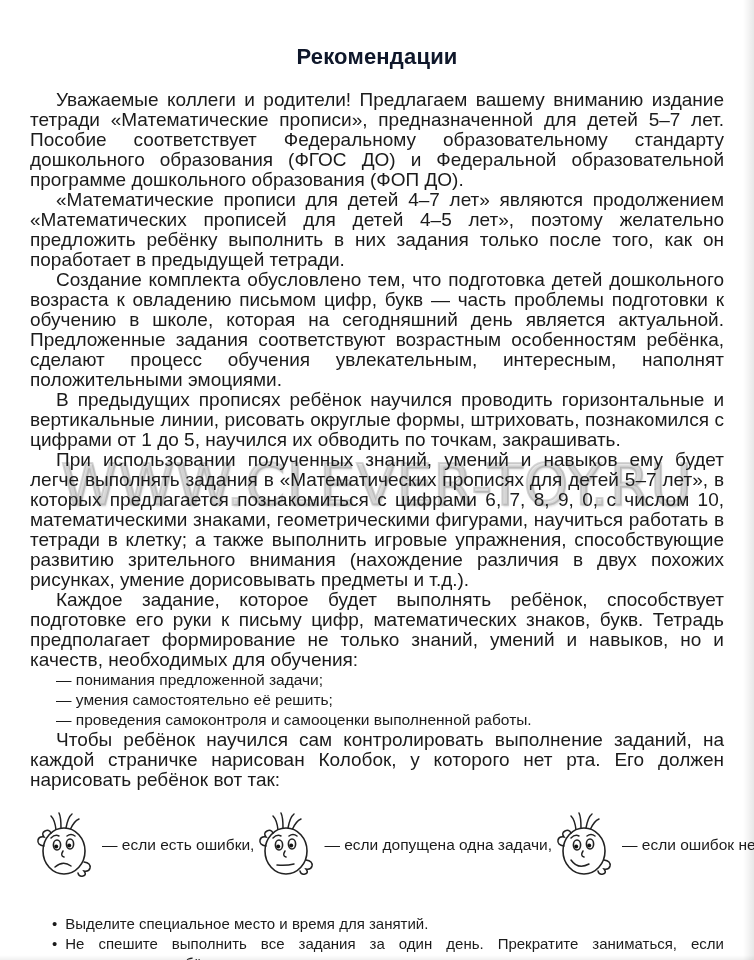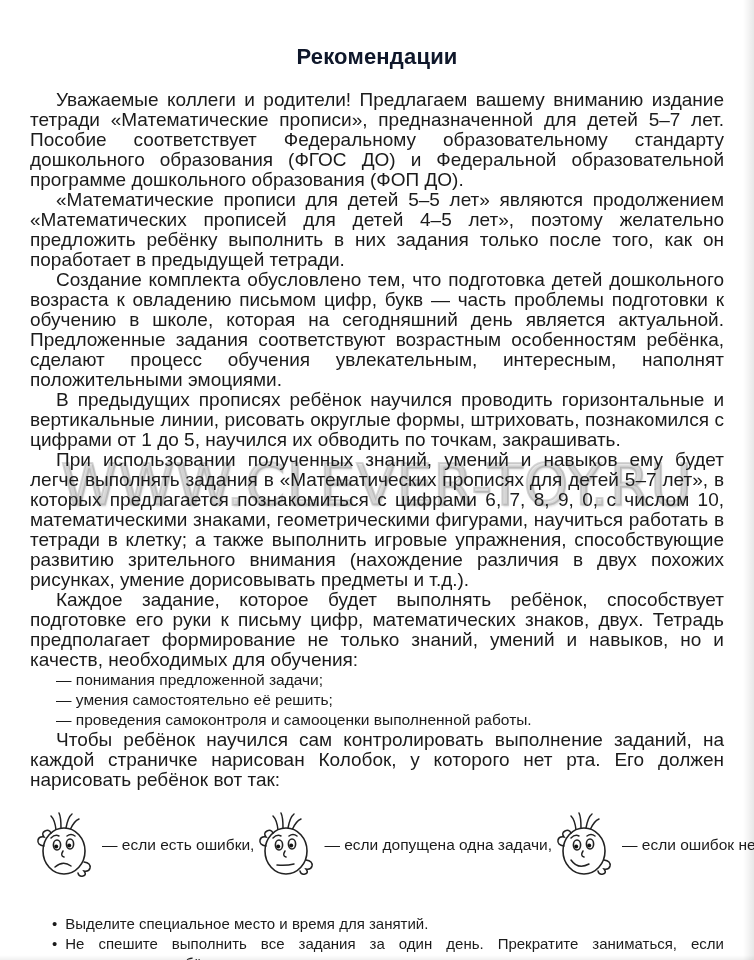--- a/index.html
+++ b/index.html
@@ -33,25 +33,25 @@
 <body>
 
 <div class="sheet">
 
   <div class="watermark">WWW.CLEVER-TOY.RU</div>
 
   <div class="content">
     <div class="title">Рекомендации</div>
 
     <p class="para">Уважаемые коллеги и родители! Предлагаем вашему вниманию издание тетради «Математические прописи», предназначенной для детей 5–7 лет. Пособие соответствует Федеральному образовательному стандарту дошкольного образования (ФГОС ДО) и Федеральной образовательной программе дошкольного образования (ФОП ДО).</p>
-    <p class="para">«Математические прописи для детей 5–5 лет» являются продолжением «Математических прописей для детей 4–5 лет», поэтому желательно предложить ребёнку выполнить в них задания только после того, как он поработает в предыдущей тетради.</p>
+    <p class="para">«Математические прописи для детей 4–7 лет» являются продолжением «Математических прописей для детей 4–5 лет», поэтому желательно предложить ребёнку выполнить в них задания только после того, как он поработает в предыдущей тетради.</p>
     <p class="para">Создание комплекта обусловлено тем, что подготовка детей дошкольного возраста к овладению письмом цифр, букв — часть проблемы подготовки к обучению в школе, которая на сегодняшний день является актуальной. Предложенные задания соответствуют возрастным особенностям ребёнка, сделают процесс обучения увлекательным, интересным, наполнят положительными эмоциями.</p>
     <p class="para">В предыдущих прописях ребёнок научился проводить горизонтальные и вертикальные линии, рисовать округлые формы, штриховать, познакомился с цифрами от 1 до 5, научился их обводить по точкам, закрашивать.</p>
     <p class="para">При использовании полученных знаний, умений и навыков ему будет легче выполнять задания в «Математических прописях для детей 5–7 лет», в которых предлагается познакомиться с цифрами 6, 7, 8, 9, 0, с числом 10, математическими знаками, геометрическими фигурами, научиться работать в тетради в клетку; а также выполнить игровые упражнения, способствующие развитию зрительного внимания (нахождение различия в двух похожих рисунках, умение дорисовывать предметы и т.д.).</p>
-    <p class="para">Каждое задание, которое будет выполнять ребёнок, способствует подготовке его руки к письму цифр, математических знаков, двух. Тетрадь предполагает формирование не только знаний, умений и навыков, но и качеств, необходимых для обучения:</p>
+    <p class="para">Каждое задание, которое будет выполнять ребёнок, способствует подготовке его руки к письму цифр, математических знаков, букв. Тетрадь предполагает формирование не только знаний, умений и навыков, но и качеств, необходимых для обучения:</p>
 
     <div class="qline">— понимания предложенной задачи;</div>
     <div class="qline">— умения самостоятельно её решить;</div>
     <div class="qline">— проведения самоконтроля и самооценки выполненной работы.</div>
 
     <p class="para">Чтобы ребёнок научился сам контролировать выполнение заданий, на каждой страничке нарисован Колобок, у которого нет рта. Его должен нарисовать ребёнок вот так:</p>
 
     <div class="kolobok-row">
 
       <div class="kolobok-item">

